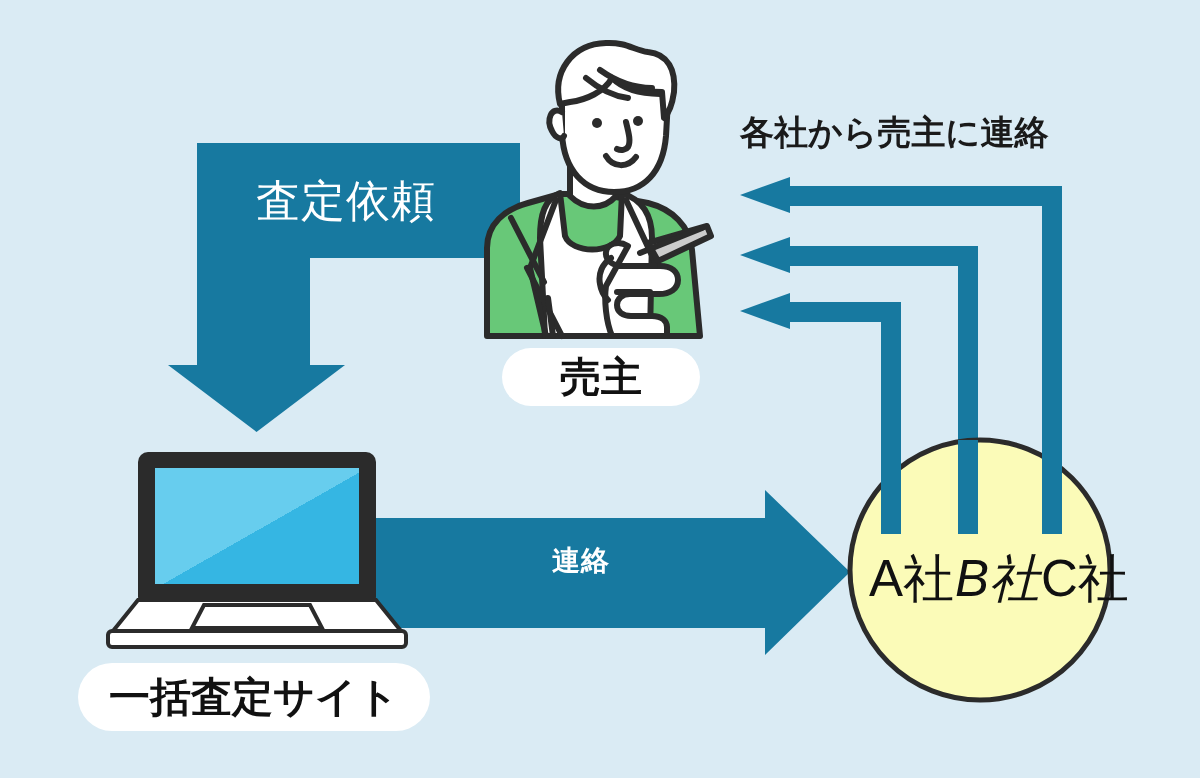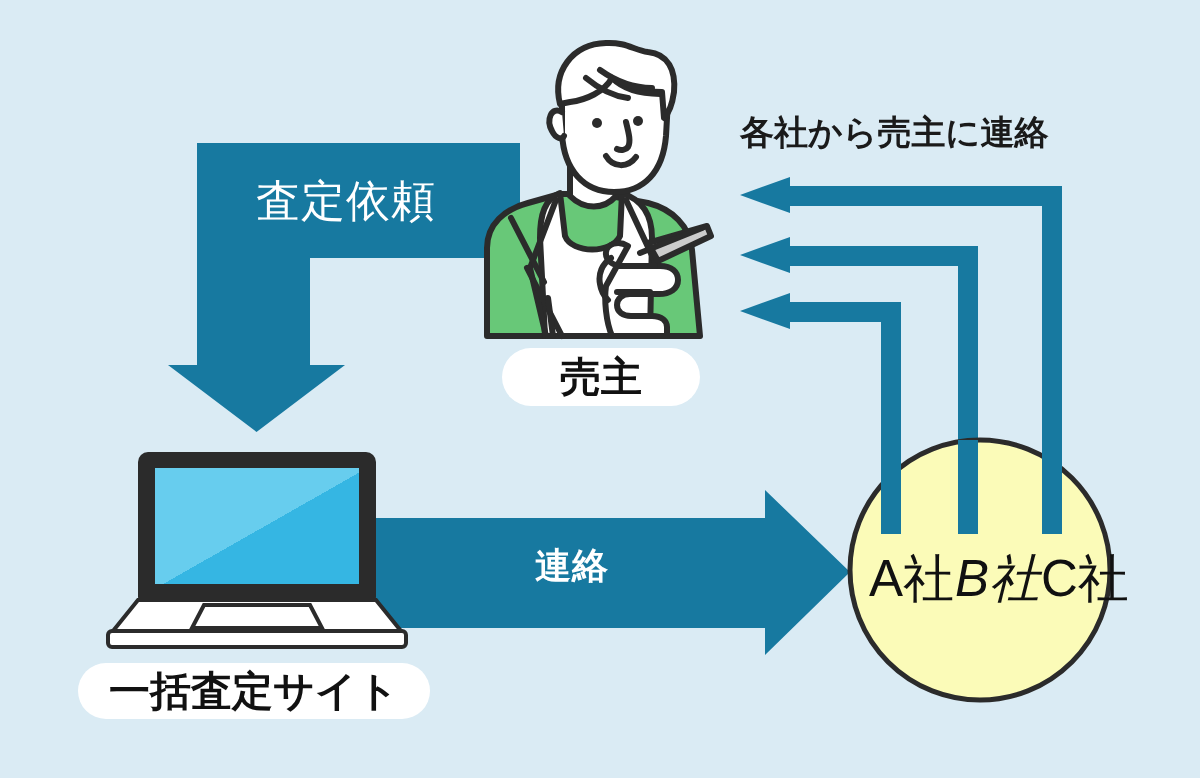--- a/index.html
+++ b/index.html
@@ -30,23 +30,23 @@
   
   #label-shitei {
     left: 256px;
     top: 172px;
     font-size: 44px;
     font-weight: 400;
     color: #ffffff;
     letter-spacing: 1px;
   }
   #label-renraku {
-    left: 535px;
+    left: 552px;
     top: 542px;
-    font-size: 36px;
+    font-size: 28px;
     font-weight: 700;
     color: #ffffff;
     letter-spacing: 1px;
   }
   #label-kakusha {
     left: 740px;
     top: 110px;
     font-size: 34px;
     font-weight: 700;
     color: #1a1a1a;
@@ -67,21 +67,21 @@
     left: 502px;
     top: 348px;
     width: 198px;
     height: 58px;
     font-size: 41px;
   }
   #pill-site {
     left: 78px;
     top: 663px;
     width: 352px;
-    height: 56px;
+    height: 68px;
     font-size: 41px;
   }
   
   .company-label {
     position: absolute;
     top: 545px;
     font-size: 51px;
     font-weight: 400;
     color: #111111;
     font-family: "Liberation Sans", "DejaVu Sans", sans-serif;

